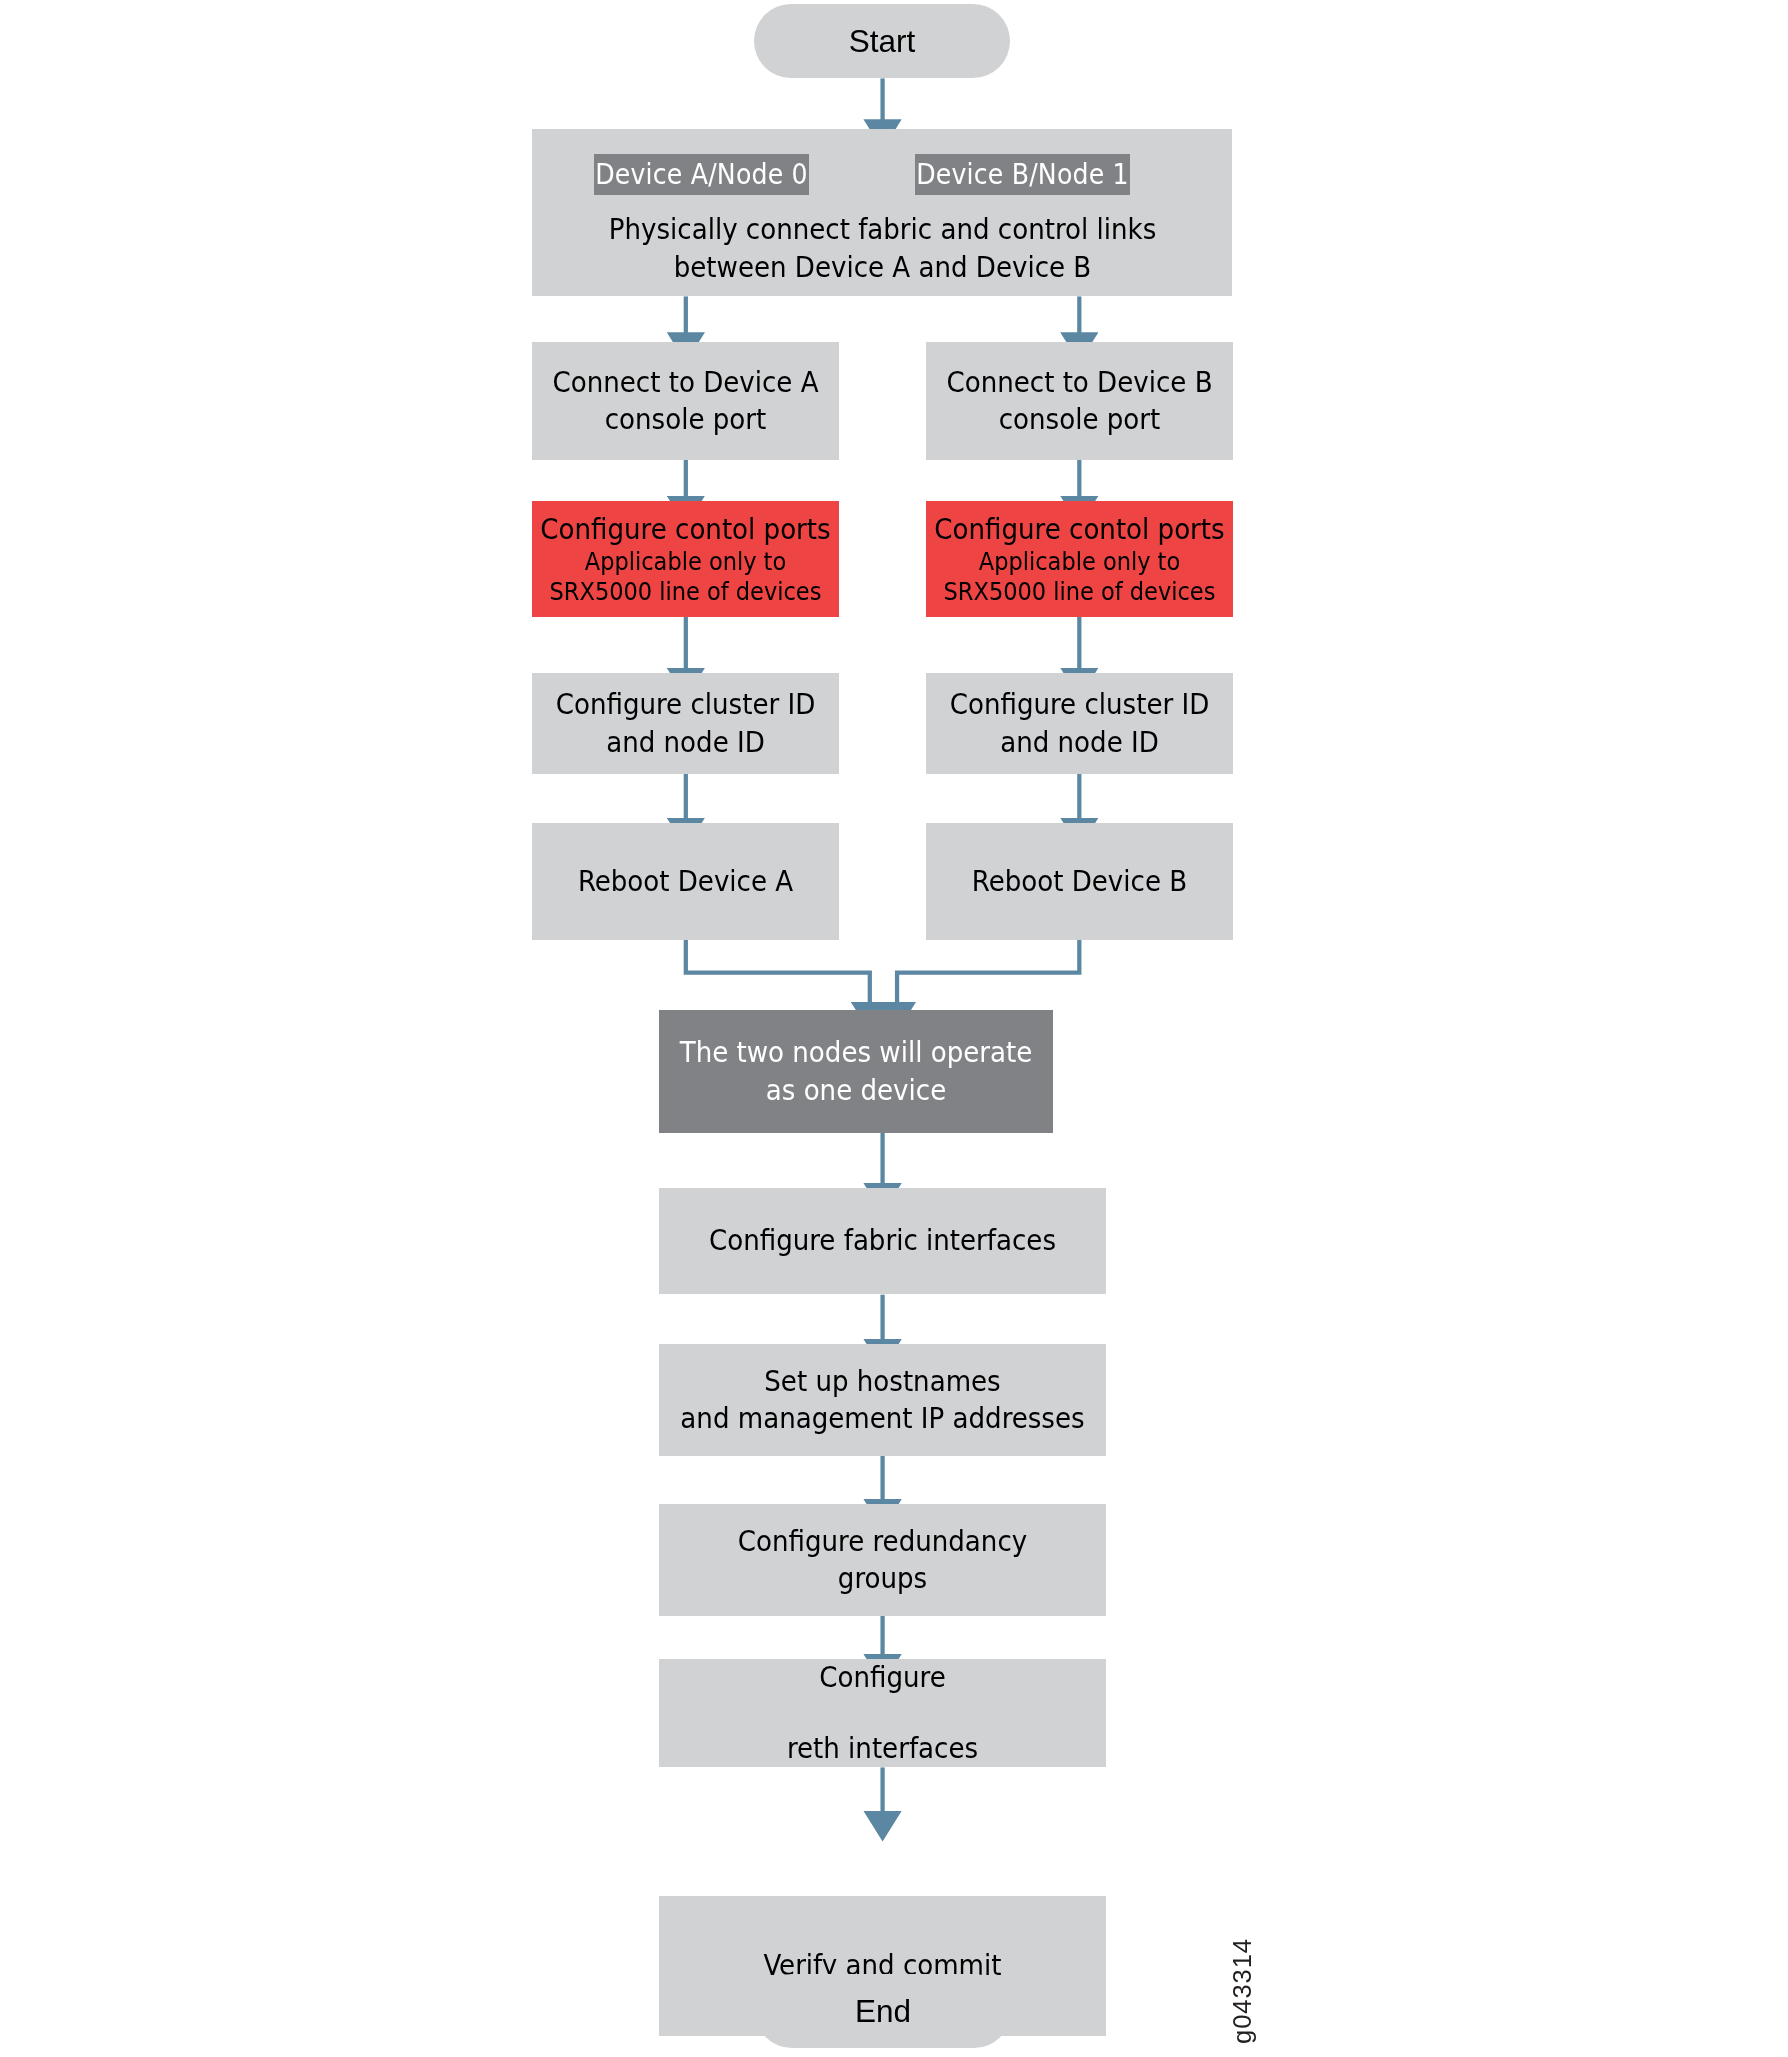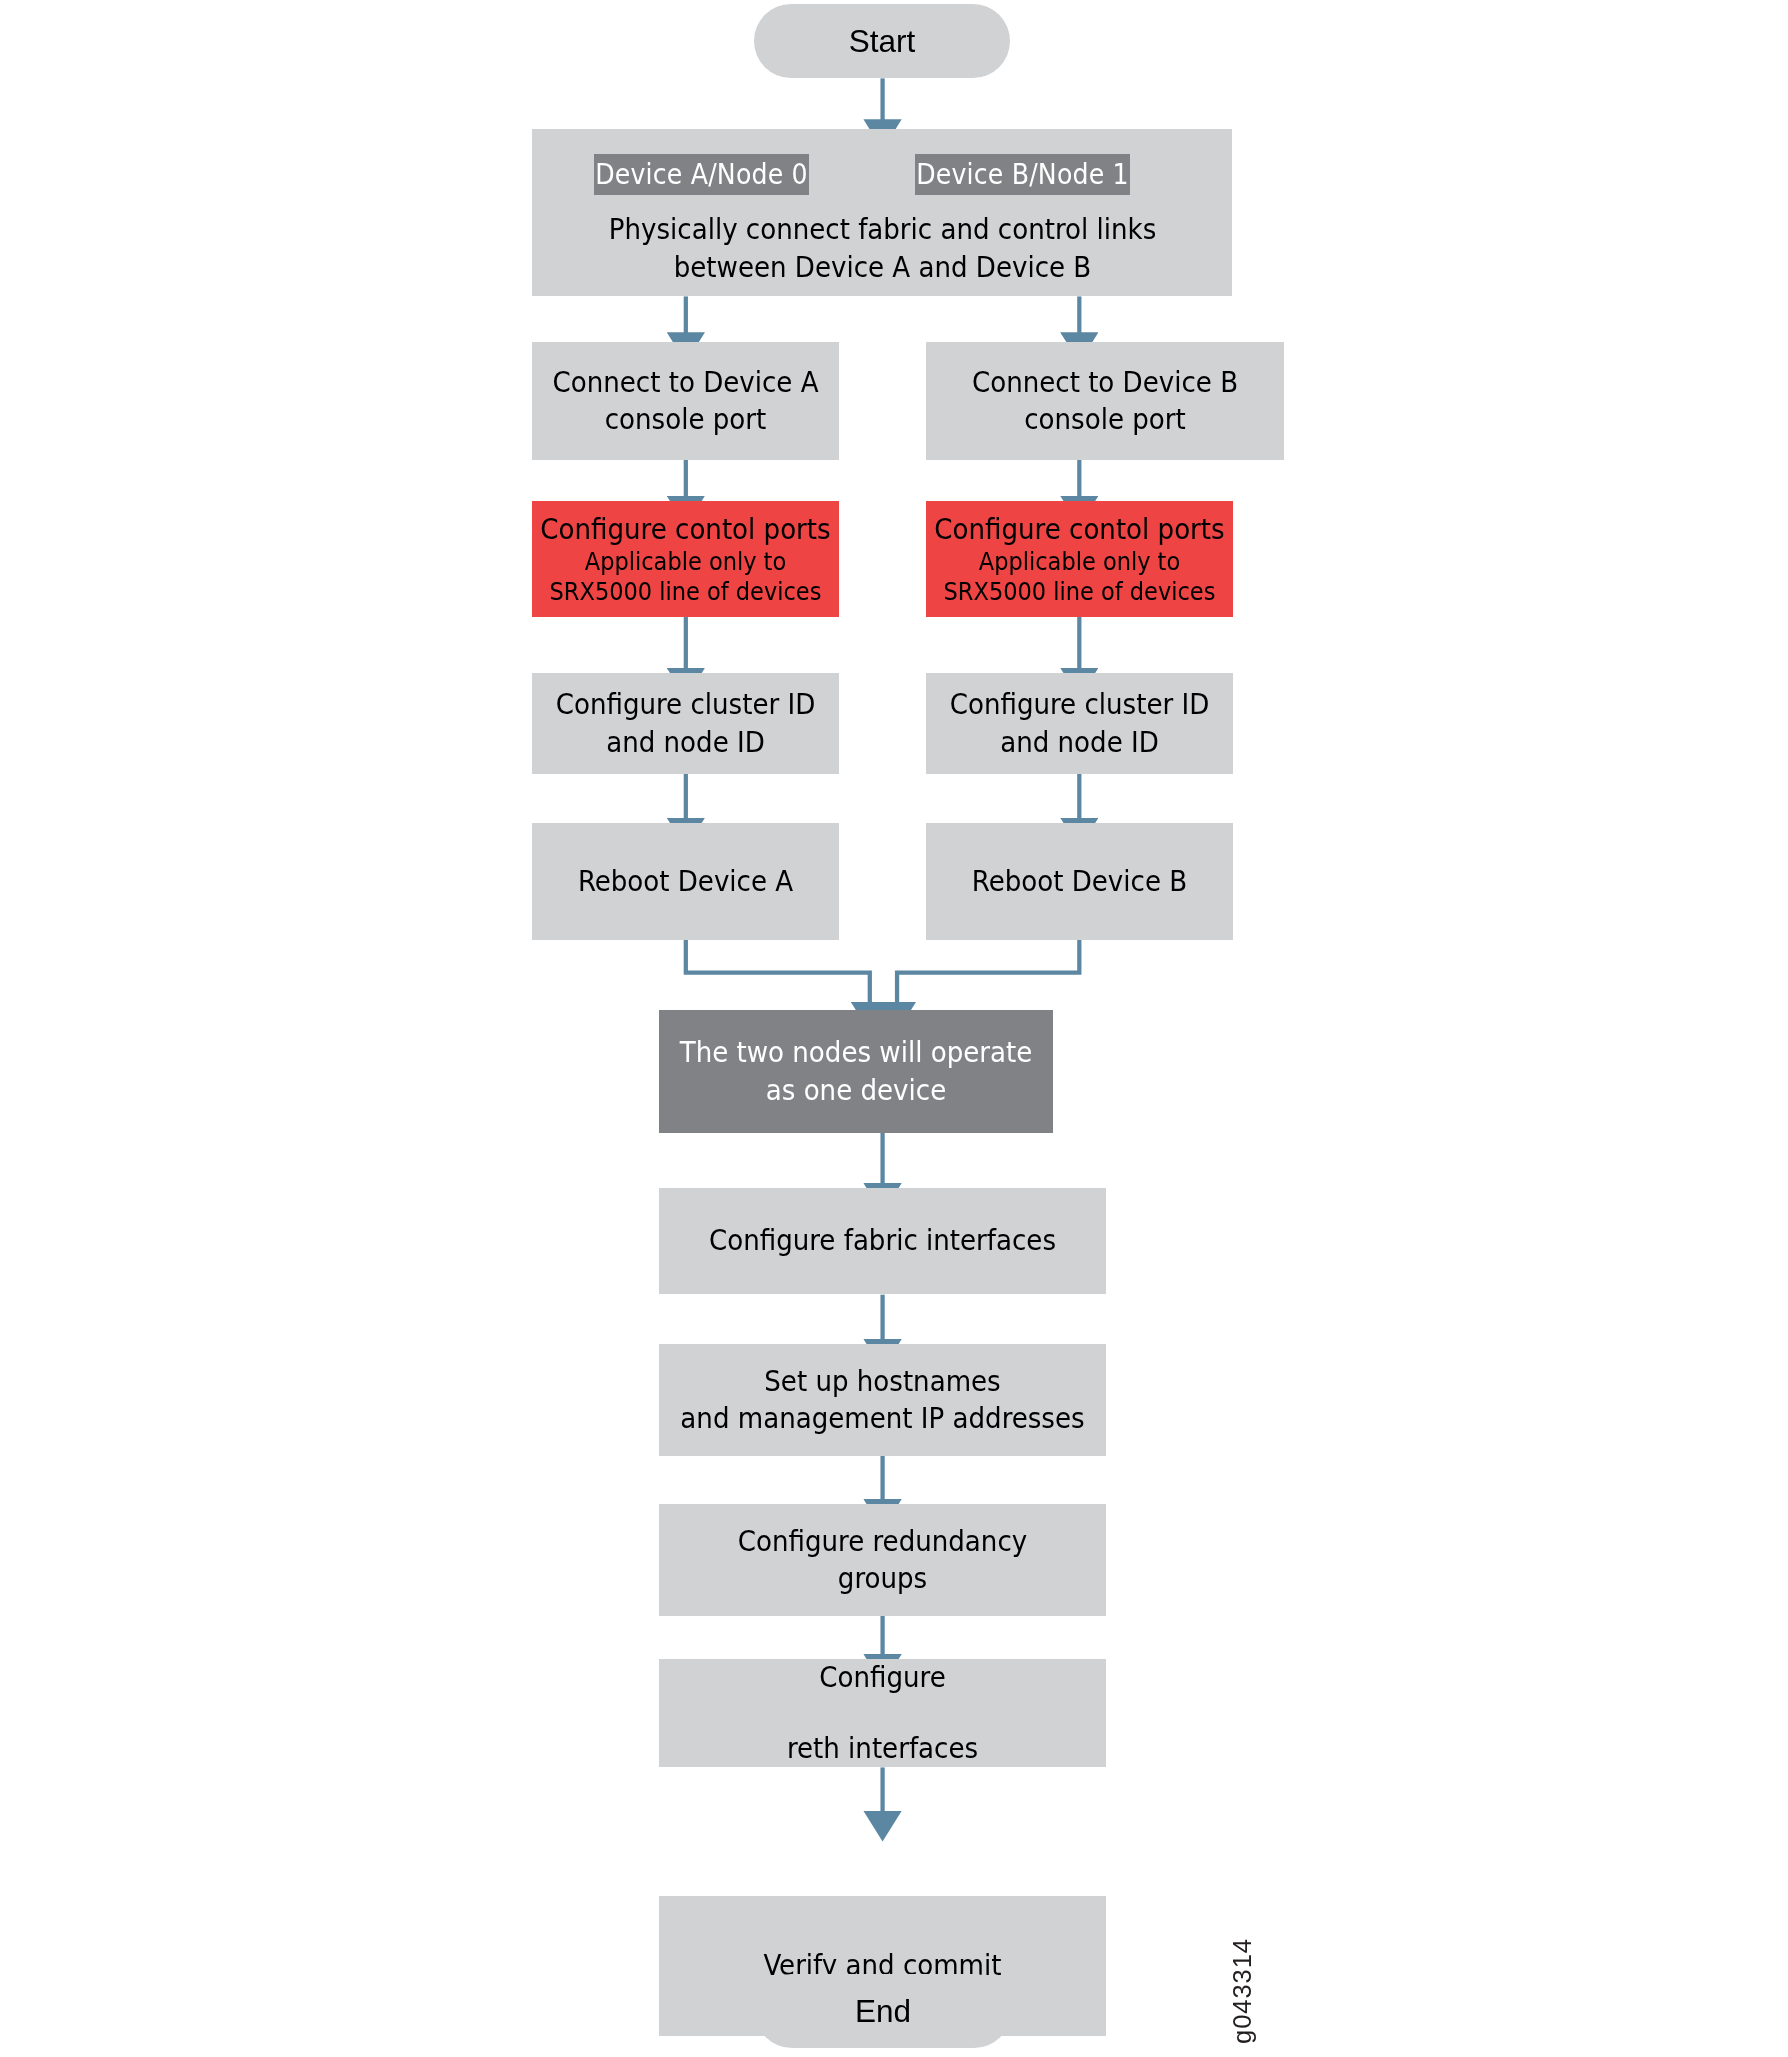--- a/index.html
+++ b/index.html
@@ -186,21 +186,21 @@
 
   <div class="node process" style="left:532px; top:673px; width:307px; height:101px;">
     <span class="line">Configure cluster ID</span>
     <span class="line">and node ID</span>
   </div>
 
   <div class="node process" style="left:532px; top:823px; width:307px; height:117px;">
     <span class="line">Reboot Device A</span>
   </div>
 
-  <div class="node process" style="left:926px; top:342px; width:358px; height:118px;">
+  <div class="node process" style="left:926px; top:342px; width:307px; height:118px;">
     <span class="line">Connect to Device B</span>
     <span class="line">console port</span>
   </div>
 
   <div class="node accent" style="left:926px; top:501px; width:307px; height:116px;">
     <span class="line">Configure contol ports</span>
     <span class="line sub">Applicable only to</span>
     <span class="line sub">SRX5000 line of devices</span>
   </div>
 

